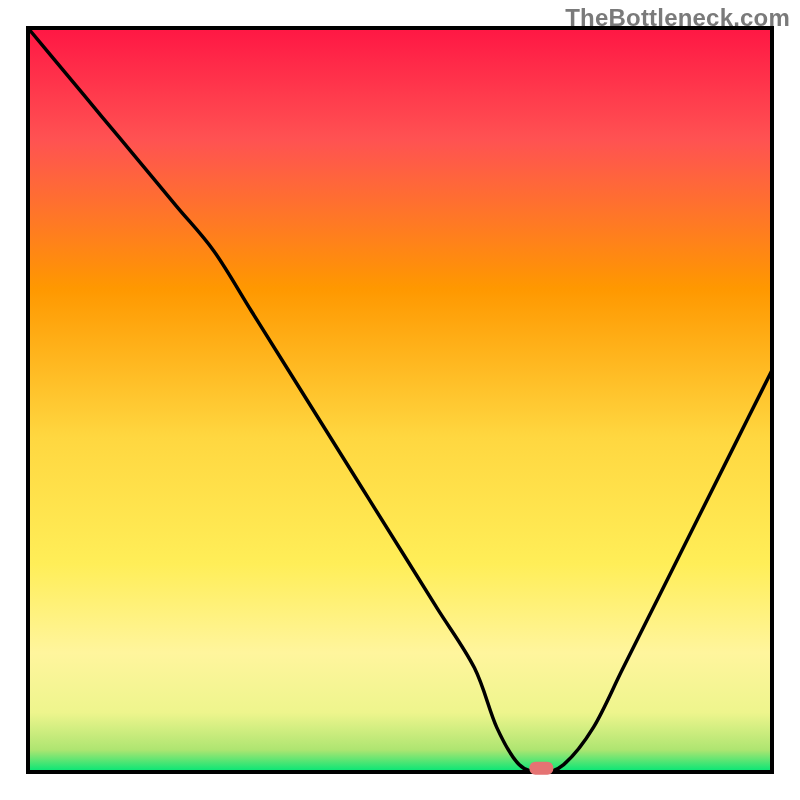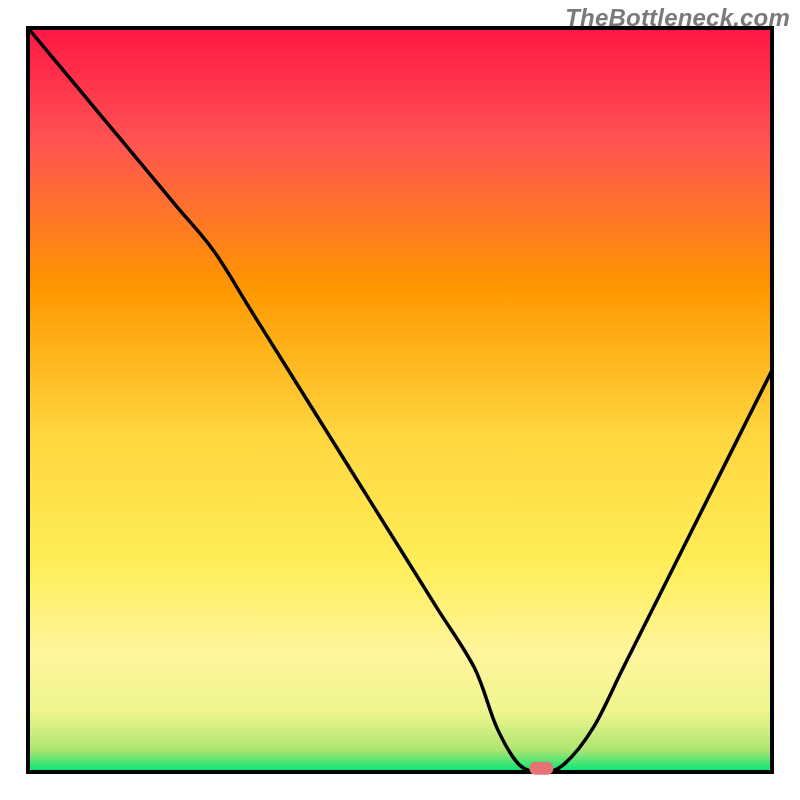--- a/index.html
+++ b/index.html
@@ -7,21 +7,20 @@
     padding: 0;
     width: 800px;
     height: 800px;
     background: #ffffff;
     font-family: Arial, Helvetica, sans-serif;
   }
   .chart-container {
     position: relative;
     width: 800px;
     height: 692px;
-    font-style: italic;
   }
   .watermark {
     position: absolute;
     top: 4px;
     right: 10px;
     font-size: 24px;
     font-weight: bold;
     color: #7a7a7a;
     z-index: 10;
     letter-spacing: 0.2px;

